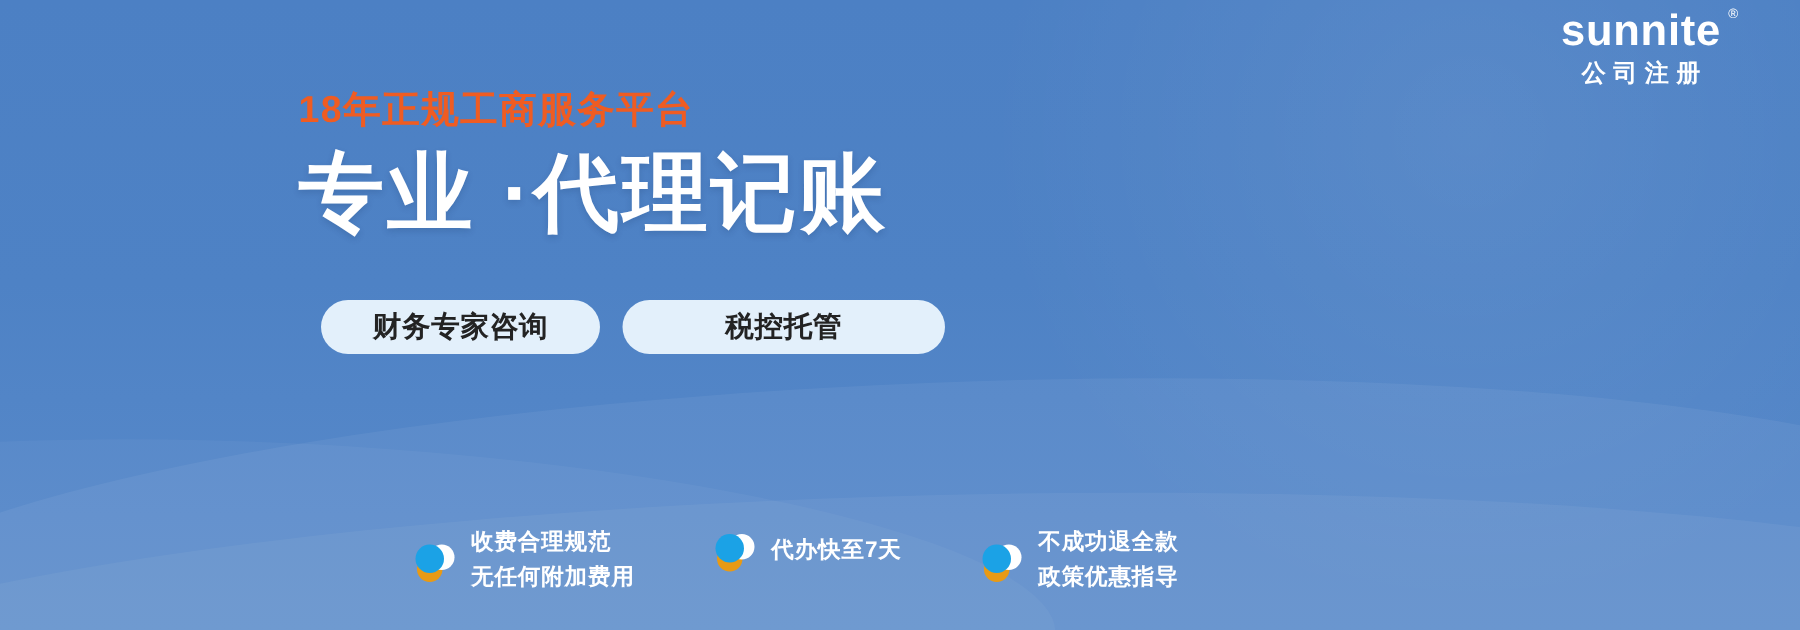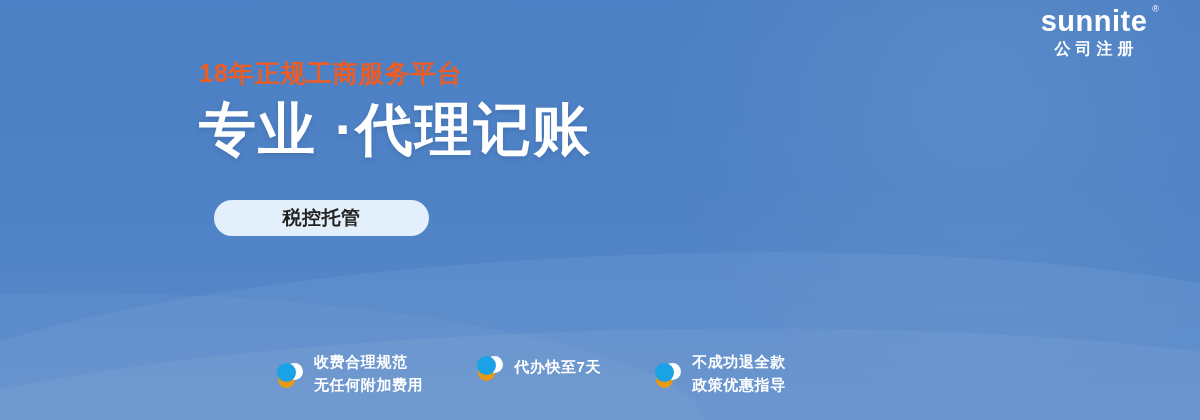--- a/index.html
+++ b/index.html
@@ -206,20 +206,21 @@
     <div class="logo-cn">公司注册</div>
   </div>
 
   <div class="headline">
     <p class="kicker">18年正规工商服务平台</p>
     <h1 class="title">专业 ·代理记账</h1>
   </div>
 
   <div class="pill-rows">
     <div class="pill-row">
+      <div class="pill w2">财务专家咨询</div>
       <div class="pill w3">税控托管</div>
     </div>
   </div>
 
   <div class="features">
 
     <div class="feature">
       <div class="f-icon">
         <div class="orange"></div>
         <div class="white"></div>

